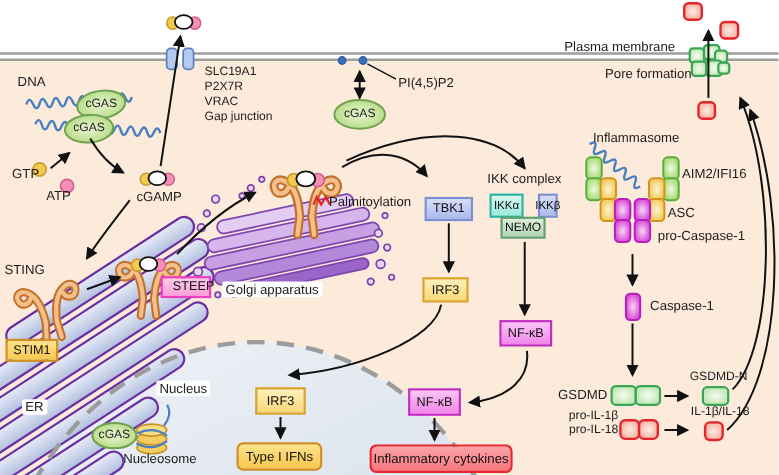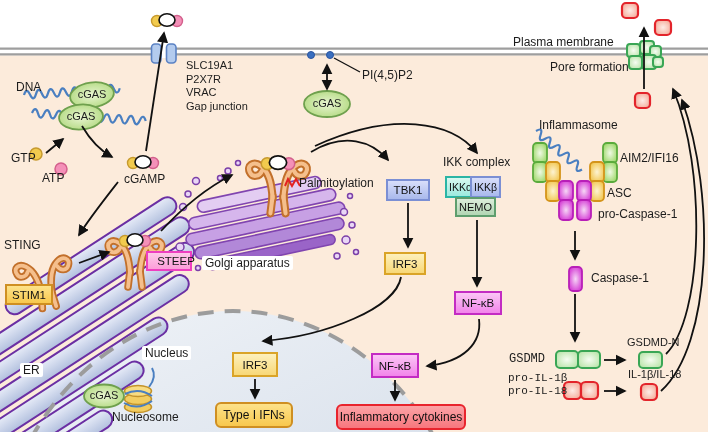--- a/index.html
+++ b/index.html
@@ -14,21 +14,21 @@
       border:2px solid;border-radius:0;font-size:11.5px;color:#111;
       box-sizing:border-box;white-space:nowrap;}
   .bx-blue  {background:linear-gradient(180deg,#d8defa,#a9b9ec);border-color:#7b8fd4;}
   .bx-cyan  {background:linear-gradient(180deg,#d8f8f0,#9ceade);border-color:#2ab5a5;}
   .bx-green {background:linear-gradient(180deg,#dcedda,#b2d6b4);border-color:#5f9e6e;}
   .bx-yellow{background:linear-gradient(180deg,#fdf0bc,#f8d878);border-color:#daa428;}
   .bx-gold  {background:linear-gradient(180deg,#fde28a,#f8c84e);border-color:#cf8f22;}
   .bx-mag   {background:linear-gradient(180deg,#fbc6f6,#f285ea);border-color:#c32cc3;}
   .bx-pink  {background:linear-gradient(180deg,#fec9e9,#fc9ed9);border-color:#ee3fc0;padding-left:14px;}
   .bx-red   {background:linear-gradient(180deg,#fba3a6,#f7777e);border-color:#e8242d;}
-  .rt{text-align:center;font-family:Liberation Mono, monospace;}
+  .rt{text-align:right;}
 </style>
 </head>
 <body>
 
 <div id="stage">
 
 <svg id="art" width="708" height="432" viewBox="0 0 708 432">
   <defs>
     <marker id="ah" viewBox="0 0 10 10" refX="8.5" refY="5" markerWidth="6.2" markerHeight="6.2" orient="auto-start-reverse">
       <path d="M0,0 L10,5 L0,10 z" fill="#111"></path>
@@ -243,21 +243,21 @@
     <path d="M604,360 L625,360" marker-end="url(#ah)"></path>
     <path d="M604,391 L625,391" marker-end="url(#ah)"></path>
     <path d="M666,354 C703,317 707,170 673,89" marker-end="url(#ah)"></path>
     <path d="M661,391 C712,345 716,195 682,100" marker-end="url(#ah)"></path>
     <path d="M644,89 L644,28" marker-end="url(#ah)"></path>
     <path d="M327,65 L327,89" marker-start="url(#ah)" marker-end="url(#ah)"></path>
     <path d="M334,58 L360,72" stroke-width="1.3"></path>
   </g>
 </svg>
 
-<div class="lbl" style="left:16px;top:80px">DNA</div>
+<div class="lbl" style="left:16px;top:67px">DNA</div>
 <div class="lbl" style="left:11px;top:151px">GTP</div>
 <div class="lbl" style="left:42px;top:171px">ATP</div>
 <div class="lbl" style="left:124px;top:172px">cGAMP</div>
 <div class="lbl" style="left:4px;top:238px">STING</div>
 
 <div class="lbl sm ctr" style="left:70px;top:88px;width:44px">cGAS</div>
 <div class="lbl sm ctr" style="left:59px;top:110px;width:44px">cGAS</div>
 <div class="lbl sm ctr" style="left:305px;top:97px;width:44px">cGAS</div>
 <div class="lbl sm ctr" style="left:82px;top:389px;width:44px">cGAS</div>
 
@@ -283,25 +283,25 @@
 <div class="lbl" style="left:598px;top:207px">pro-Caspase-1</div>
 <div class="lbl" style="left:591px;top:271px">Caspase-1</div>
 
 <div class="lbl rt" style="left:502px;top:352px;width:50px">GSDMD</div>
 <div class="lbl sm" style="left:627px;top:336px">GSDMD-N</div>
 <div class="lbl sm rt" style="left:508px;top:372px;width:54px">pro-IL-1β</div>
 <div class="lbl sm rt" style="left:508px;top:385px;width:54px">pro-IL-18</div>
 <div class="lbl sm" style="left:628px;top:368px">IL-1β/IL-18</div>
 
 <div class="bx bx-pink" style="left:146px;top:251px;width:46px;height:20px">STEEP</div>
-<div class="bx bx-gold" style="left:5px;top:284px;width:48px;height:21px">STIM1</div>
+<div class="bx bx-gold" style="left:5px;top:308px;width:48px;height:21px">STIM1</div>
 <div class="bx bx-blue" style="left:386px;top:179px;width:44px;height:22px">TBK1</div>
 <div class="bx bx-yellow" style="left:384px;top:252px;width:42px;height:23px">IRF3</div>
 <div class="bx bx-cyan" style="left:445px;top:176px;width:31px;height:22px;font-size:10.5px">IKKα</div>
-<div class="bx bx-blue" style="left:470px;top:176px;width:31px;height:22px;font-size:10.5px">IKKβ</div>
+<div class="bx bx-blue" style="left:489px;top:176px;width:18px;height:22px;font-size:10.5px">IKKβ</div>
 <div class="bx bx-green" style="left:455px;top:197px;width:41px;height:20px;font-size:11px">NEMO</div>
 <div class="bx bx-mag" style="left:454px;top:291px;width:48px;height:24px">NF-κB</div>
 <div class="bx bx-yellow" style="left:232px;top:352px;width:46px;height:25px">IRF3</div>
 <div class="bx bx-mag" style="left:371px;top:353px;width:48px;height:25px">NF-κB</div>
 <div class="bx bx-red" style="left:336px;top:404px;width:130px;height:26px;font-size:12px;border-radius:6px">Inflammatory cytokines</div>
 <div class="bx bx-gold" style="left:215px;top:402px;width:78px;height:26px;font-size:12px;border-radius:6px">Type I IFNs</div>
 
 </div>
 
 </body></html>

